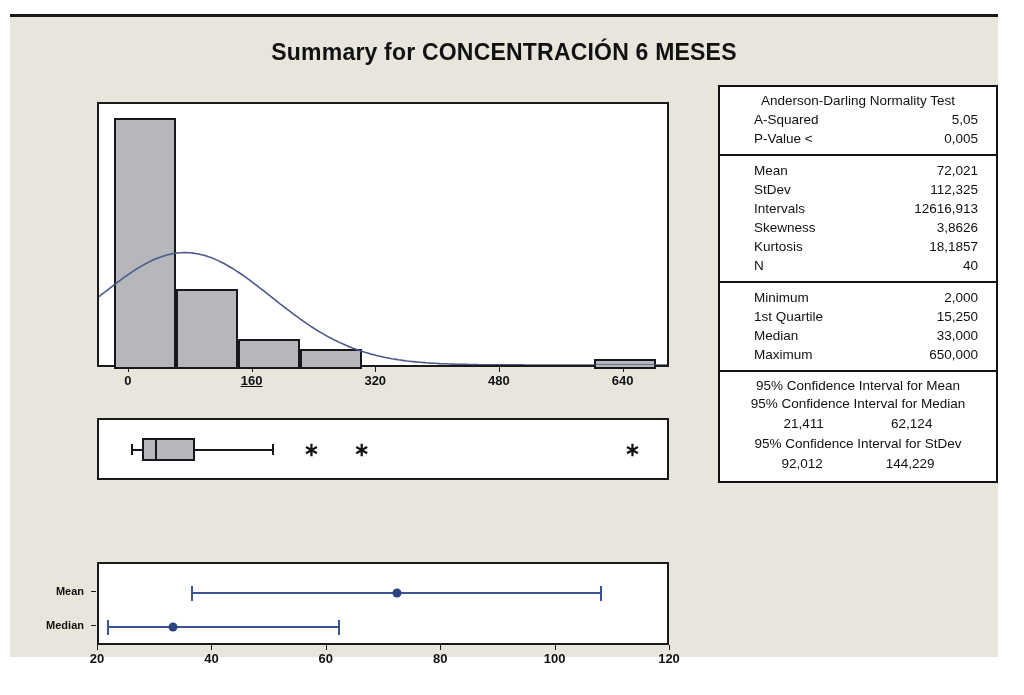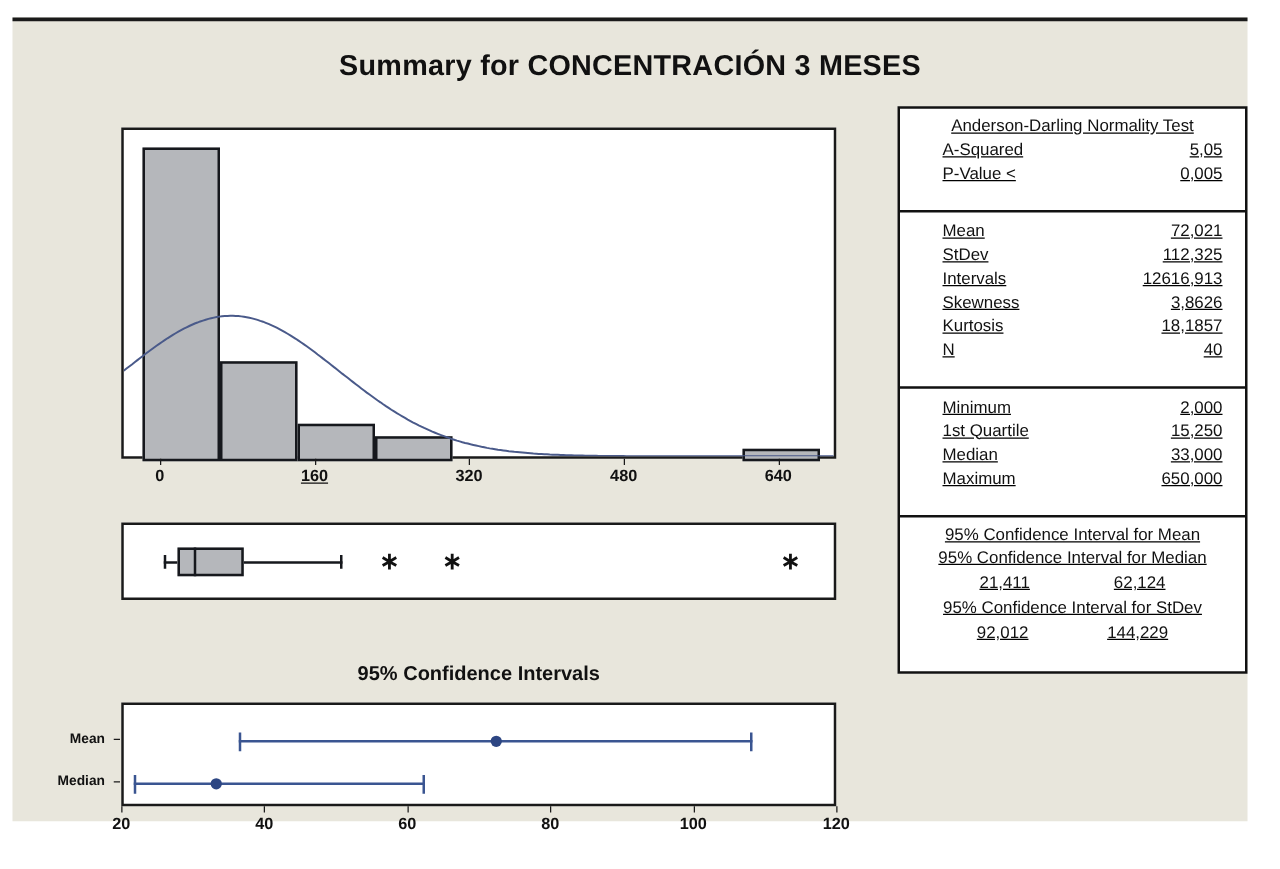--- a/index.html
+++ b/index.html
@@ -211,22 +211,21 @@
     position: absolute;
     left: 708px;
     top: 68px;
     width: 280px;
     background: #ffffff;
     border: 2px solid #111111;
     box-sizing: border-box;
   }
   .stats-section {
     border-bottom: 2px solid #111111;
-    padding: 5px 0 20px 0;
-    text-decoration: underline;
+    padding: 5px 0 6px 0;
   }
   .stats-section.last { border-bottom: none; }
   .stats-head {
     text-align: center;
     font-size: 13.5px;
     color: #111111;
     padding: 1px 2px 2px 2px;
   }
   .stats-row {
     display: flex;
@@ -246,21 +245,21 @@
     padding: 1px 30px 2px 30px;
     line-height: 19px;
   }
 </style>
 </head>
 <body>
 
 <div id="root">
   <div id="canvas">
 
-    <div id="title">Summary for CONCENTRACIÓN 3 MESES</div>
+    <div id="title">Summary for CONCENTRACIÓN 6 MESES</div>
 
     <div id="hist-panel">
       <div id="hist-plot">
           <div class="hbar" style="left: 15.4595px; width: 61.8378px; top: 14px; height: 251px;"></div>
           <div class="hbar" style="left: 77.2973px; width: 61.8378px; top: 184.68px; height: 80.32px;"></div>
           <div class="hbar" style="left: 139.135px; width: 61.8378px; top: 234.88px; height: 30.12px;"></div>
           <div class="hbar" style="left: 200.973px; width: 61.8378px; top: 244.92px; height: 20.08px;"></div>
           <div class="hbar" style="left: 494.703px; width: 61.8378px; top: 254.96px; height: 10.04px;"></div>
         </div>
       <svg id="normal-curve" viewBox="0 0 572 265" preserveAspectRatio="none">
@@ -287,21 +286,20 @@
           <div class="whisker-line" style="left: 95.8486px; width: 79.6162px;"></div>
           <div class="whisker-cap" style="left: 173.465px;"></div>
           <div class="box-rect" style="left: 42.7068px; width: 53.1419px;"></div>
           <div class="median-line" style="left: 56.427px;"></div>
           <div class="outlier" style="left: 212.568px;">∗</div>
           <div class="outlier" style="left: 262.811px;">∗</div>
           <div class="outlier" style="left: 533.351px;">∗</div>
         </div>
     </div>
 
-    <div id="ci-title">95% Confidence Intervals</div>
     <div id="ci-panel">
       <div id="ci-inner">
           <div class="ci-line" style="left: 92.0806px; width: 410.965px; top: 28px;"></div>
           <div class="ci-cap" style="left: 92.0806px; top: 22px;"></div>
           <div class="ci-cap" style="left: 501.045px; top: 22px;"></div>
           <div class="ci-dot" style="left: 297.56px; top: 29px;"></div>
           <div class="ci-line" style="left: 8.07092px; width: 232.878px; top: 62px;"></div>
           <div class="ci-cap" style="left: 8.07092px; top: 56px;"></div>
           <div class="ci-cap" style="left: 238.949px; top: 56px;"></div>
           <div class="ci-dot" style="left: 74.36px; top: 63px;"></div>

